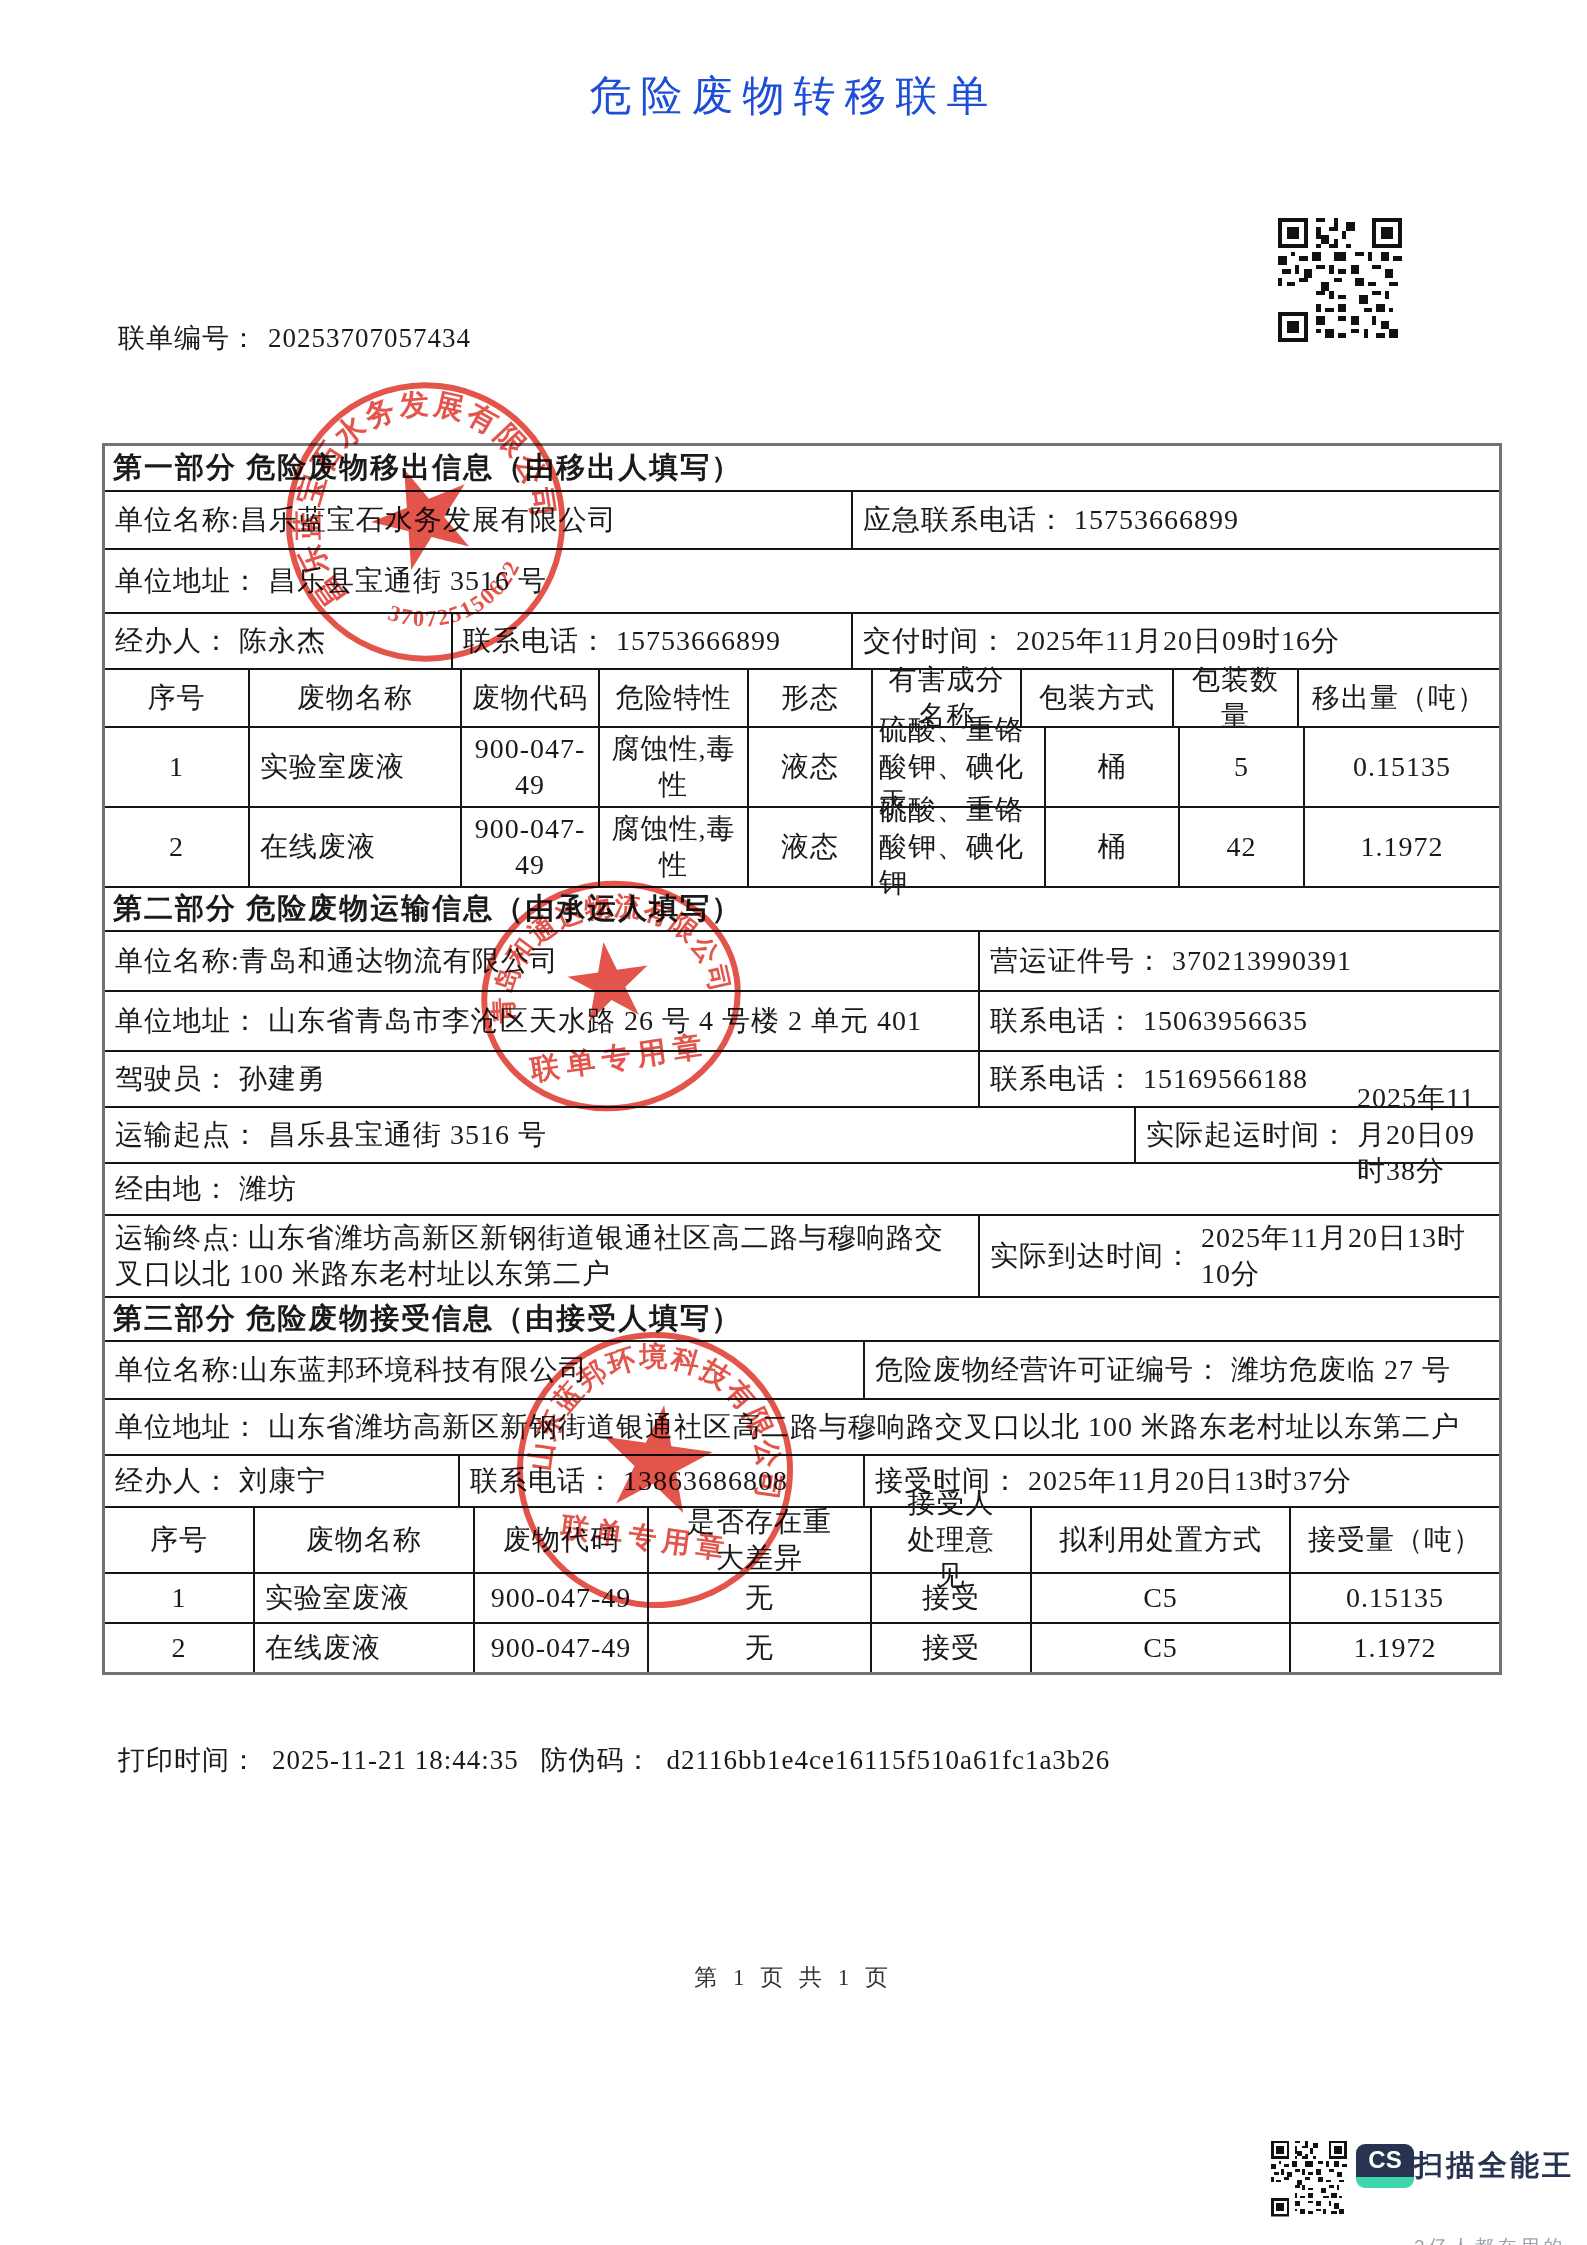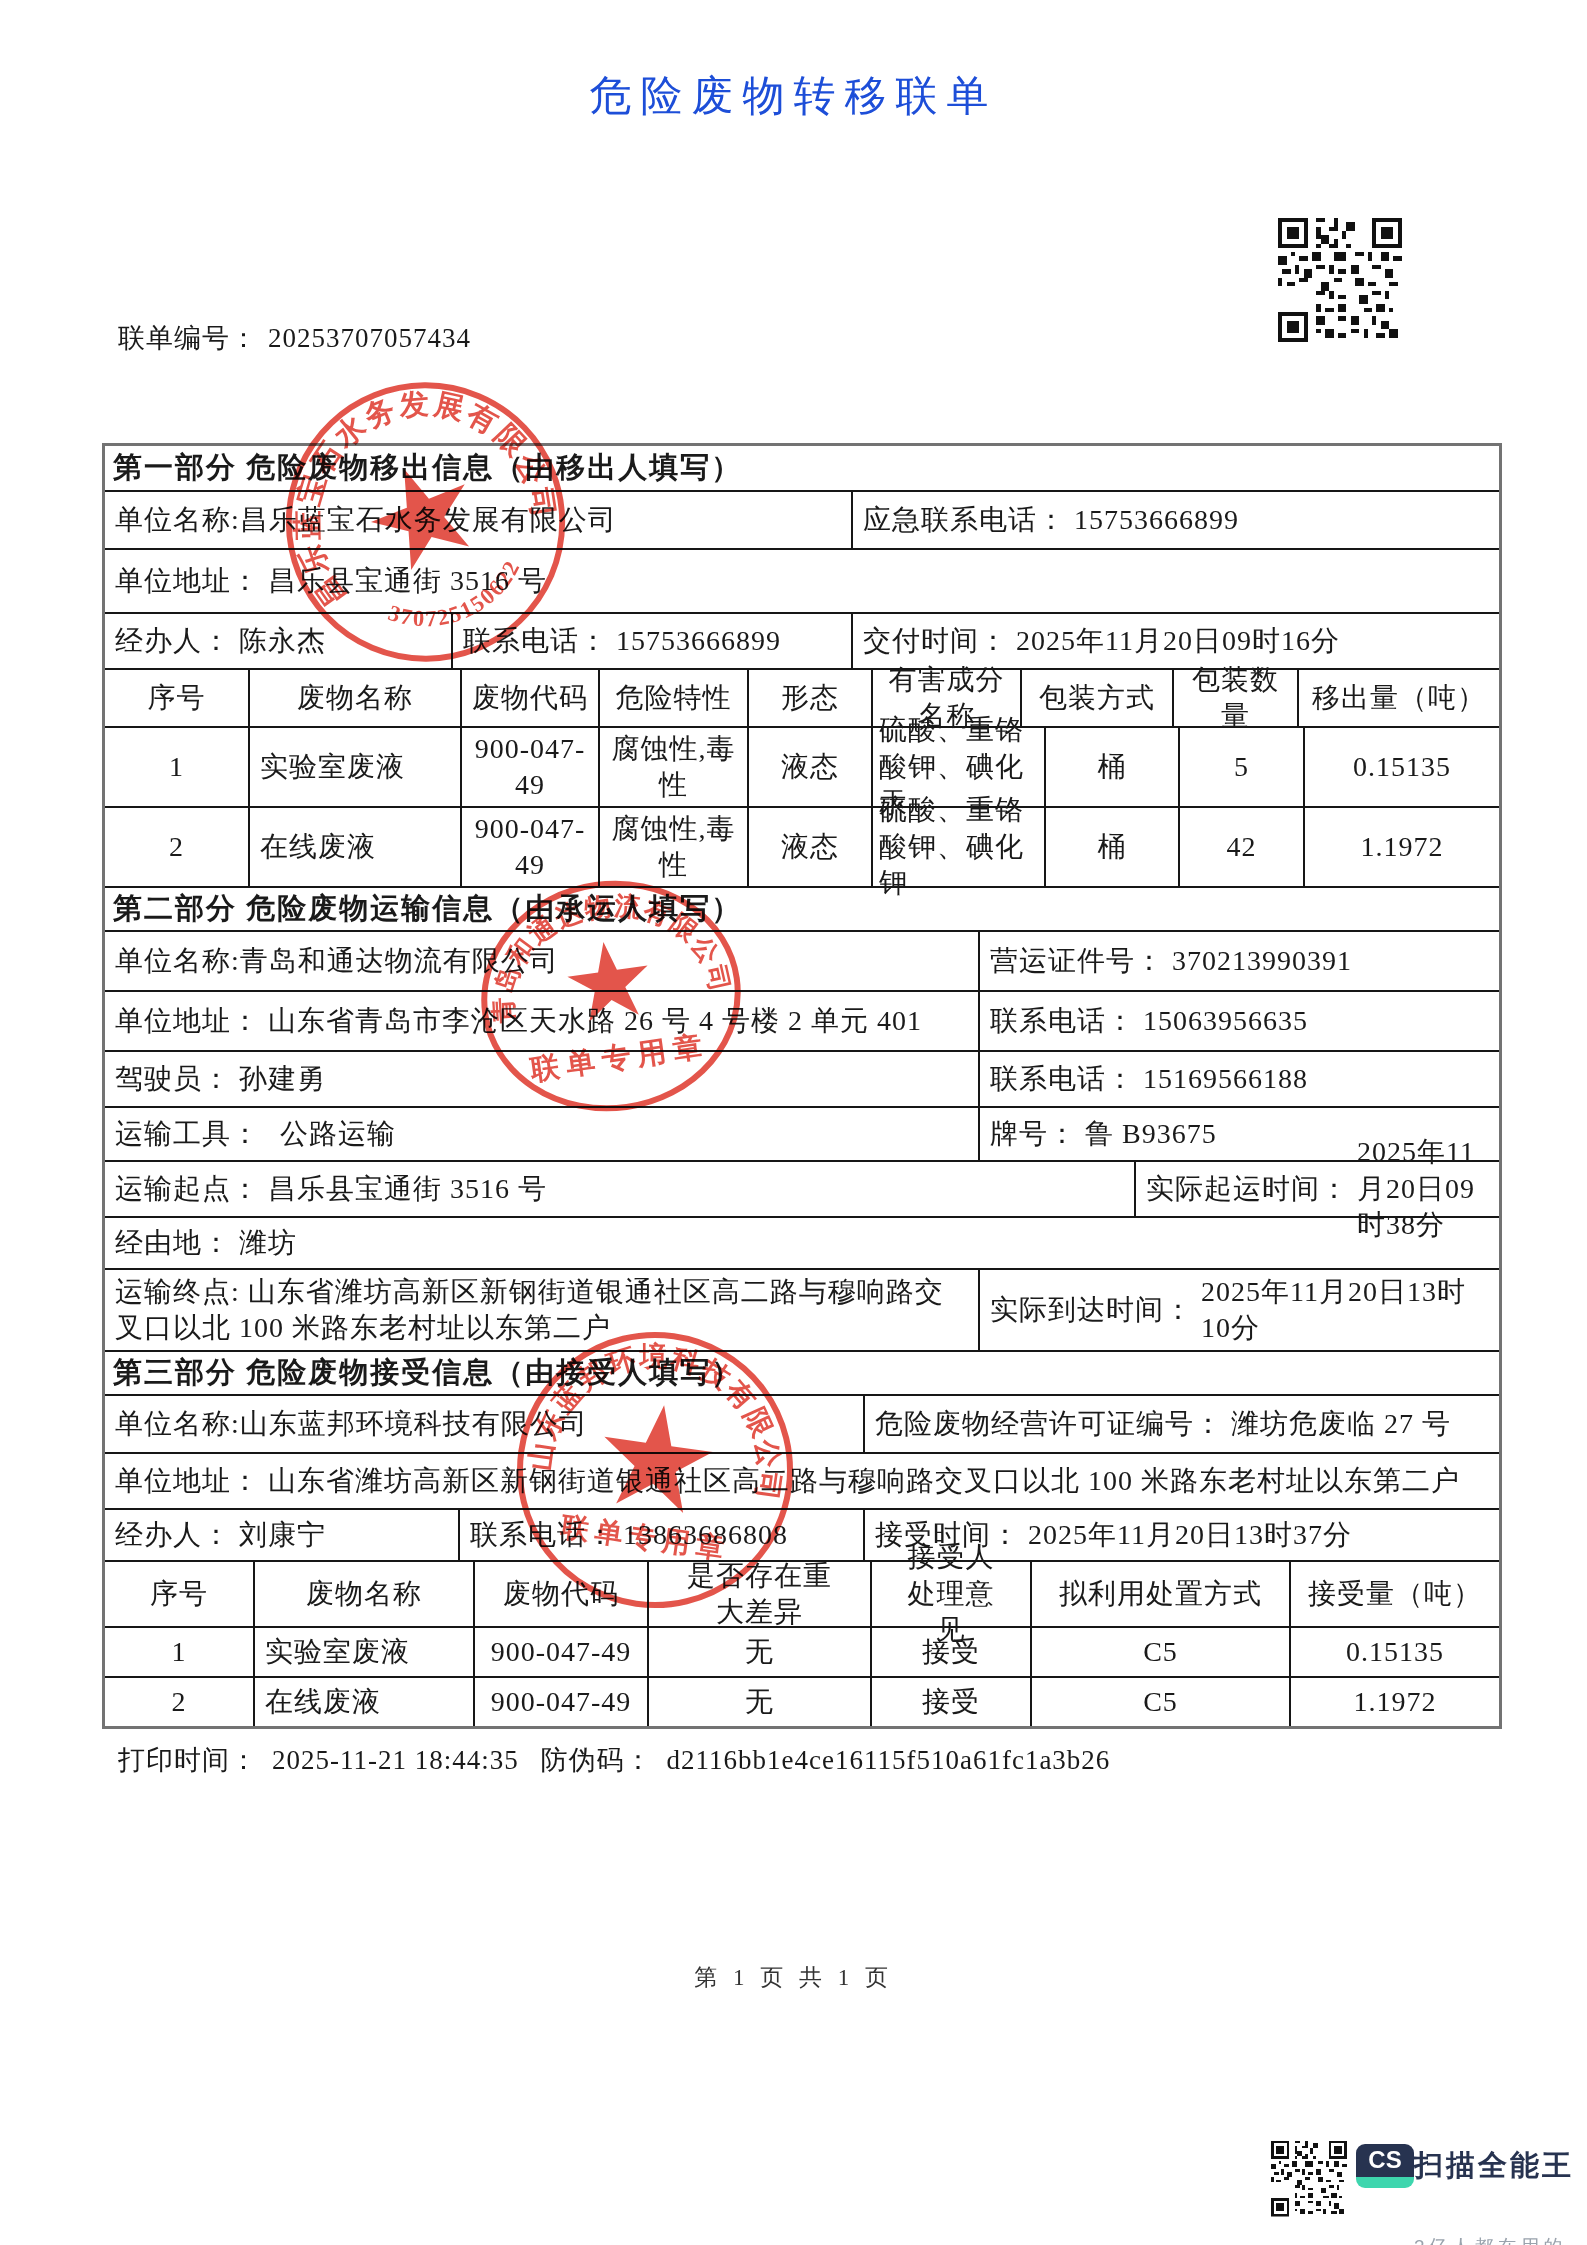--- a/index.html
+++ b/index.html
@@ -249,30 +249,20 @@
       <div class="td" style="width:873px">
         <span class="lab">驾驶员：</span>
           <span class="val">孙建勇</span>
       </div>
       <div class="td" style="flex:1">
         <span class="lab">联系电话：</span>
           <span class="val">15169566188</span>
       </div>
     </div>
 
-    <div class="tr" style="height:54px">
-      <div class="td" style="width:873px">
-        <span class="lab">运输工具：</span>
-          <span class="val" style="margin-left:20px">公路运输</span>
-      </div>
-      <div class="td" style="flex:1">
-        <span class="lab">牌号：</span>
-          <span class="val">鲁 B93675</span>
-      </div>
-    </div>
 
     <div class="tr" style="height:56px">
       <div class="td" style="width:1029px">
         <span class="lab">运输起点：</span>
           <span class="val">昌乐县宝通街 3516 号</span>
       </div>
       <div class="td" style="flex:1">
         <span class="lab">实际起运时间：</span>
           <span class="val">2025年11月20日09时38分</span>
       </div>

